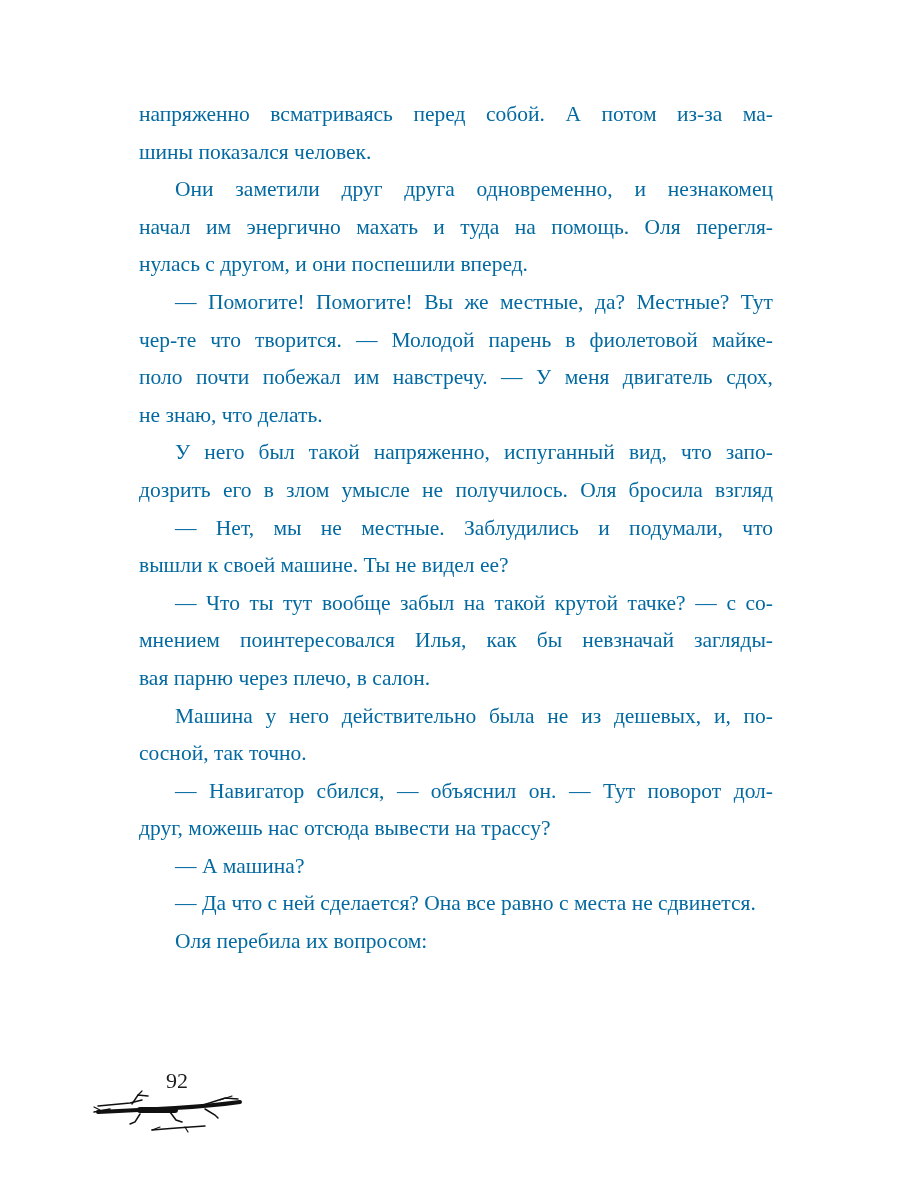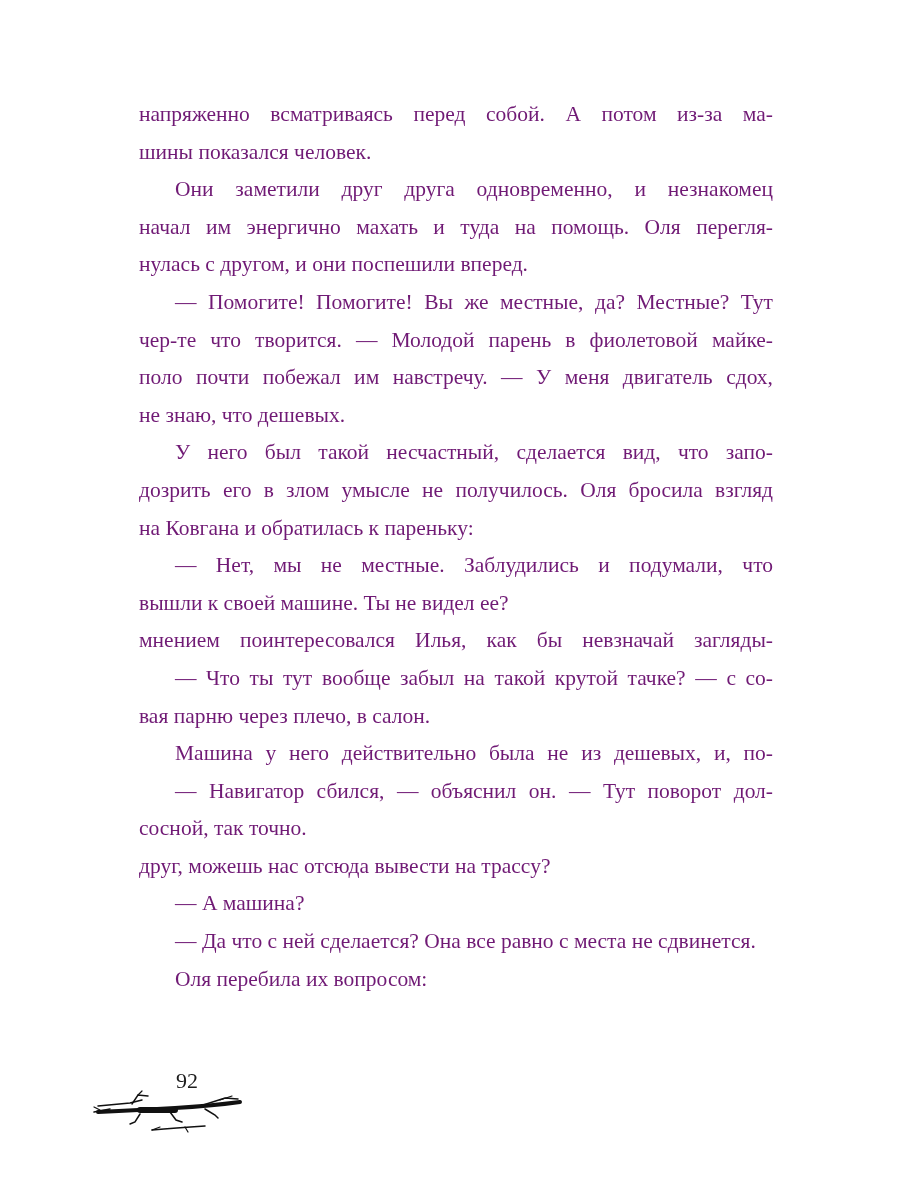--- a/index.html
+++ b/index.html
@@ -5,71 +5,70 @@
   html, body { margin: 0; padding: 0; background: #ffffff; }
   body { width: 900px; height: 1200px; position: relative; overflow: hidden; }
   .page-text {
     position: absolute;
     left: 139px;
     top: 96px;
     width: 634px;
     font-family: "Liberation Serif", "DejaVu Serif", serif;
     font-size: 21.5px;
     line-height: 37.6px;
-    color: #701a75;
+    color: #0369a1;
   }
   .line {
     display: block;
     height: 37.6px;
     white-space: nowrap;
     text-align: justify;
     text-align-last: justify;
   }
   .line.last { text-align-last: left; }
   .line.indent { padding-left: 36px; }
   .folio {
     position: absolute;
     left: 80px;
     top: 1060px;
     width: 200px;
     height: 80px;
   }
   .page-number {
     position: absolute;
-    left: 176px;
+    left: 166px;
     top: 1068px;
     font-family: "Liberation Serif", "DejaVu Serif", serif;
     font-size: 22px;
     color: #1c1c1c;
   }
 </style>
 </head>
 <body>
 
 <div class="page-text">
   <span class="line">напряженно всматриваясь перед собой. А потом из-за ма-</span>
   <span class="line last">шины показался человек.</span>
   <span class="line indent">Они заметили друг друга одновременно, и незнакомец</span>
   <span class="line">начал им энергично махать и туда на помощь. Оля перегля-</span>
   <span class="line last">нулась с другом, и они поспешили вперед.</span>
   <span class="line indent">— Помогите! Помогите! Вы же местные, да? Местные? Тут</span>
   <span class="line">чер-те что творится. — Молодой парень в фиолетовой майке-</span>
   <span class="line">поло почти побежал им навстречу. — У меня двигатель сдох,</span>
-  <span class="line last">не знаю, что дешевых.</span>
-  <span class="line indent">У него был такой несчастный, сделается вид, что запо-</span>
+  <span class="line last">не знаю, что делать.</span>
+  <span class="line indent">У него был такой напряженно, испуганный вид, что запо-</span>
   <span class="line">дозрить его в злом умысле не получилось. Оля бросила взгляд</span>
-  <span class="line last">на Ковгана и обратилась к пареньку:</span>
   <span class="line indent">— Нет, мы не местные. Заблудились и подумали, что</span>
   <span class="line last">вышли к своей машине. Ты не видел ее?</span>
+  <span class="line indent">— Что ты тут вообще забыл на такой крутой тачке? — с со-</span>
   <span class="line">мнением поинтересовался Илья, как бы невзначай загляды-</span>
-  <span class="line indent">— Что ты тут вообще забыл на такой крутой тачке? — с со-</span>
   <span class="line last">вая парню через плечо, в салон.</span>
   <span class="line indent">Машина у него действительно была не из дешевых, и, по-</span>
+  <span class="line last">сосной, так точно.</span>
   <span class="line indent">— Навигатор сбился, — объяснил он. — Тут поворот дол-</span>
-  <span class="line last">сосной, так точно.</span>
   <span class="line last">друг, можешь нас отсюда вывести на трассу?</span>
   <span class="line indent last">— А машина?</span>
   <span class="line indent last">— Да что с ней сделается? Она все равно с места не сдвинется.</span>
   <span class="line indent last">Оля перебила их вопросом:</span>
 </div>
 
 <div class="page-number">92</div>
 
 <svg class="folio" viewBox="0 0 200 80" width="200" height="80">
   <g stroke="#111" fill="none" stroke-linecap="round">

